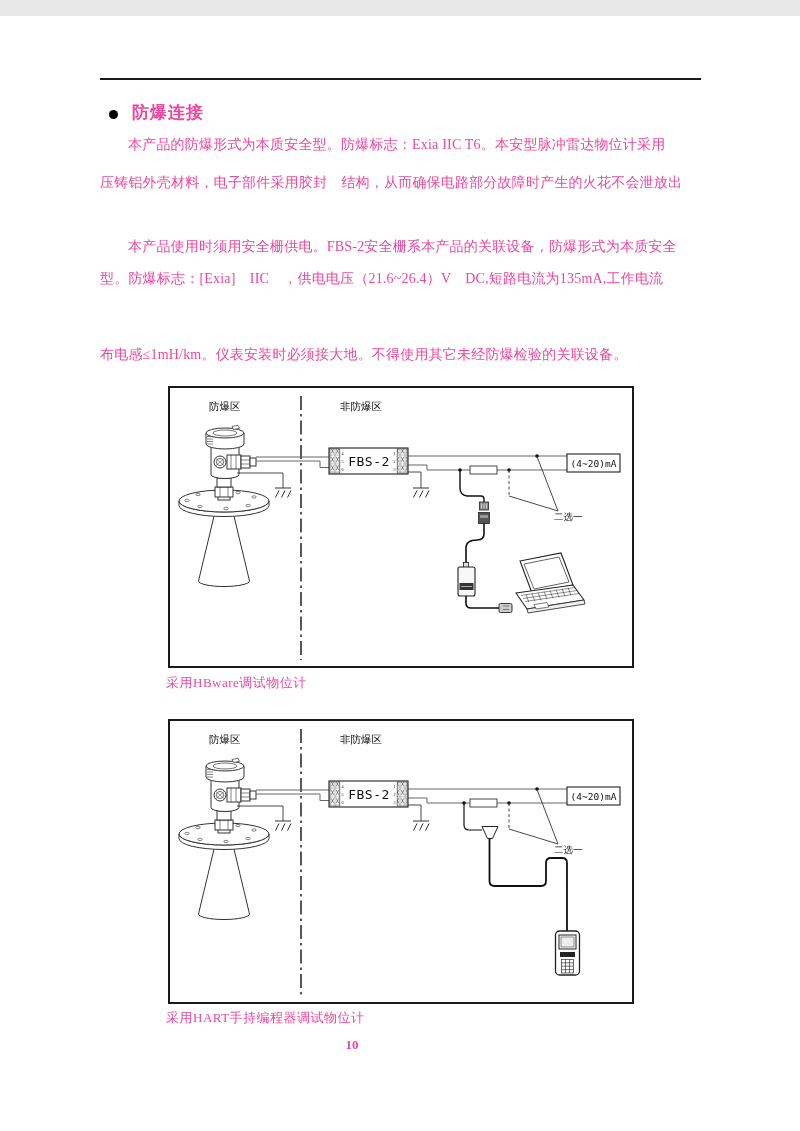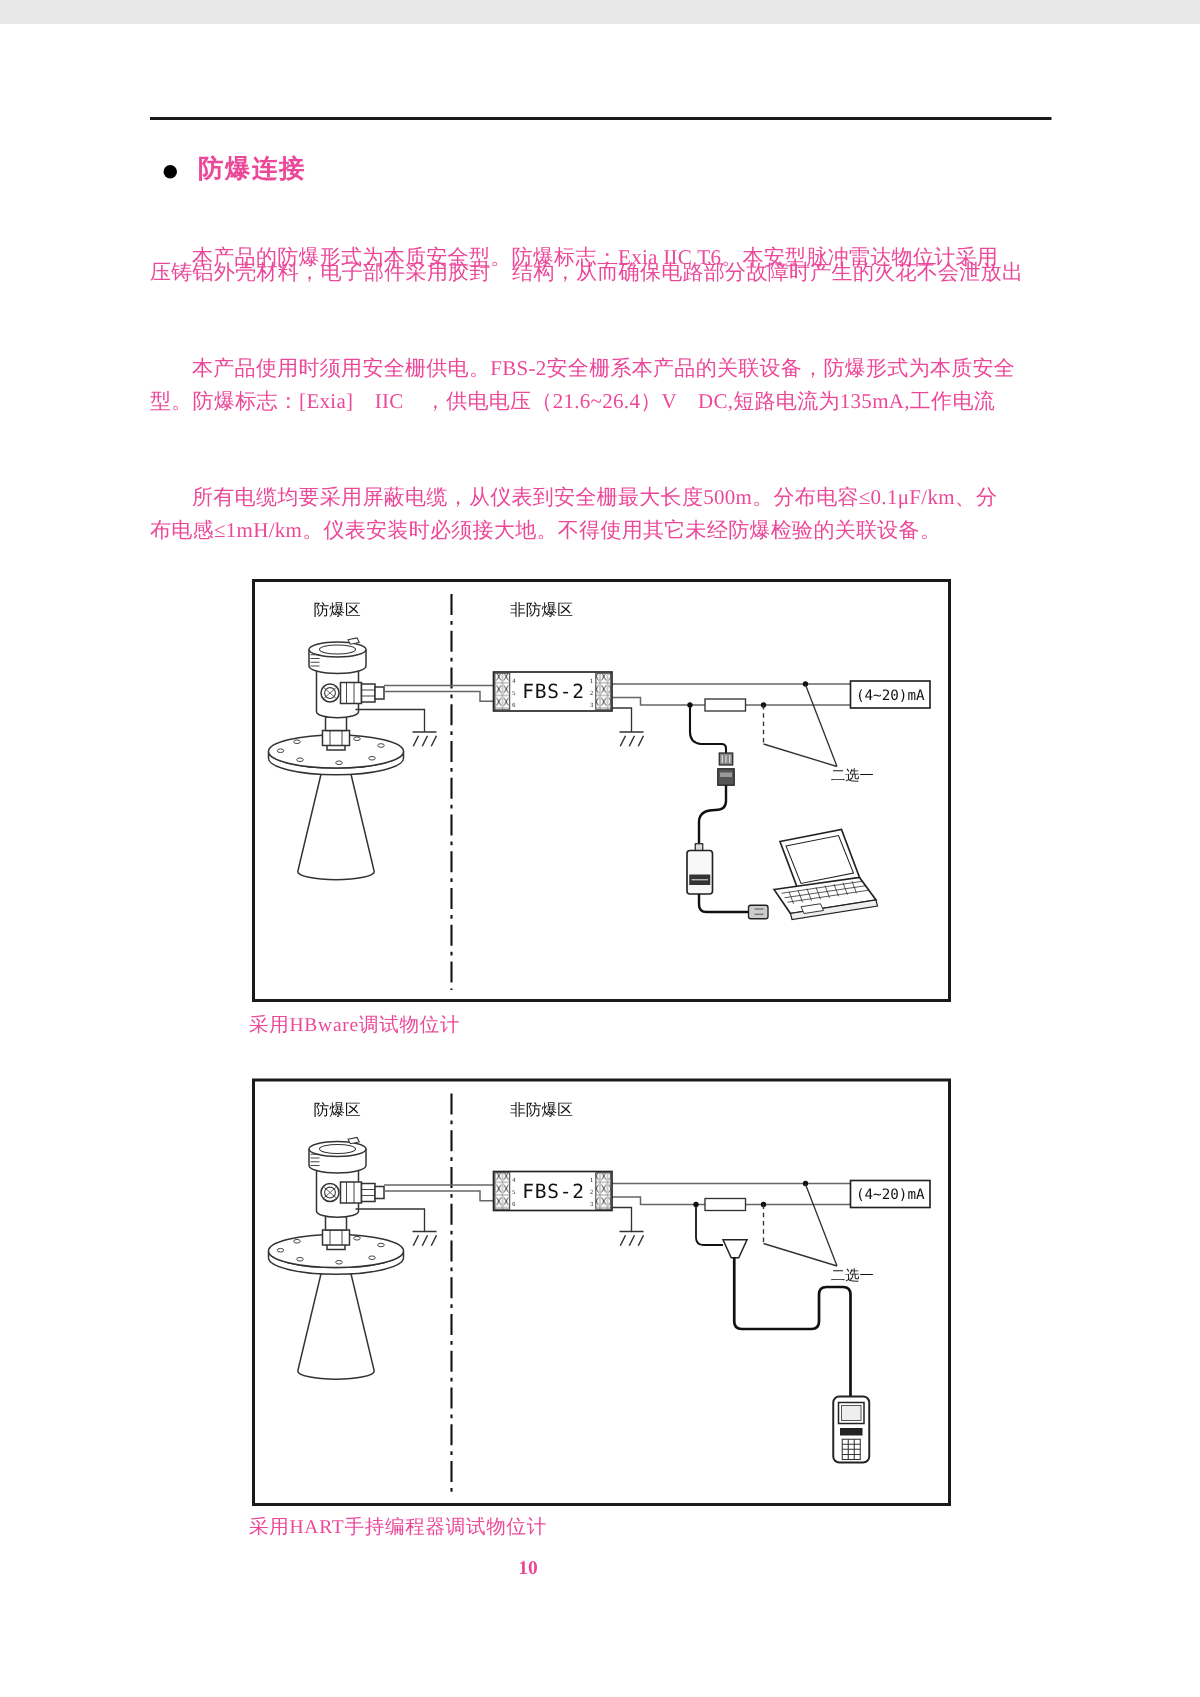--- a/index.html
+++ b/index.html
@@ -20,27 +20,26 @@
 </head>
 <body>
 
 <div id="page">
 
   <div id="top-rule" class="abs"></div>
 
   <div id="bullet" class="abs"></div>
   <div id="heading" class="abs">防爆连接</div>
 
-  <div class="abs bodyline ind" style="top:148px">本产品的防爆形式为本质安全型。防爆标志：Exia IIC T6。本安型脉冲雷达物位计采用</div>
+  <div class="abs bodyline ind" style="top:120px">本产品的防爆形式为本质安全型。防爆标志：Exia IIC T6。本安型脉冲雷达物位计采用</div>
   <div class="abs bodyline" style="top:158px">压铸铝外壳材料，电子部件采用胶封　结构，从而确保电路部分故障时产生的火花不会泄放出</div>
 
   <div class="abs bodyline ind" style="top:222px">本产品使用时须用安全栅供电。FBS-2安全栅系本产品的关联设备，防爆形式为本质安全</div>
-  <div class="abs bodyline" style="top:244px">型。防爆标志：[Exia]　IIC　，供电电压（21.6~26.4）V　DC,短路电流为135mA,工作电流</div>
-
-  <div class="abs bodyline ind" style="top:308px">所有电缆均要采用屏蔽电缆，从仪表到安全栅最大长度500m。分布电容≤0.1μF/km、分</div>
+  <div class="abs bodyline" style="top:254px">型。防爆标志：[Exia]　IIC　，供电电压（21.6~26.4）V　DC,短路电流为135mA,工作电流</div>
+
   <div class="abs bodyline" style="top:330px">布电感≤1mH/km。仪表安装时必须接大地。不得使用其它未经防爆检验的关联设备。</div>
 
   <svg class="diagram" style="top:370px" width="462" height="278" viewBox="0 0 462 278">
     <defs>
       <pattern id="xpat" patternUnits="userSpaceOnUse" width="5" height="8.4">
         <rect x="0" y="0" width="5" height="8.4" fill="#fff" stroke="#777" stroke-width="0.5"></rect>
         <path d="M1,1.6 L4,6.8 M4,1.6 L1,6.8" stroke="#333" stroke-width="0.6" fill="none"></path>
       </pattern>
       <g id="gnd" stroke="#333" stroke-width="1" fill="none">
         <path d="M0,0 h16 M4,2.5 l-3.5,7 M10,2.5 l-3.5,7 M16,2.5 l-3.5,7"></path>

